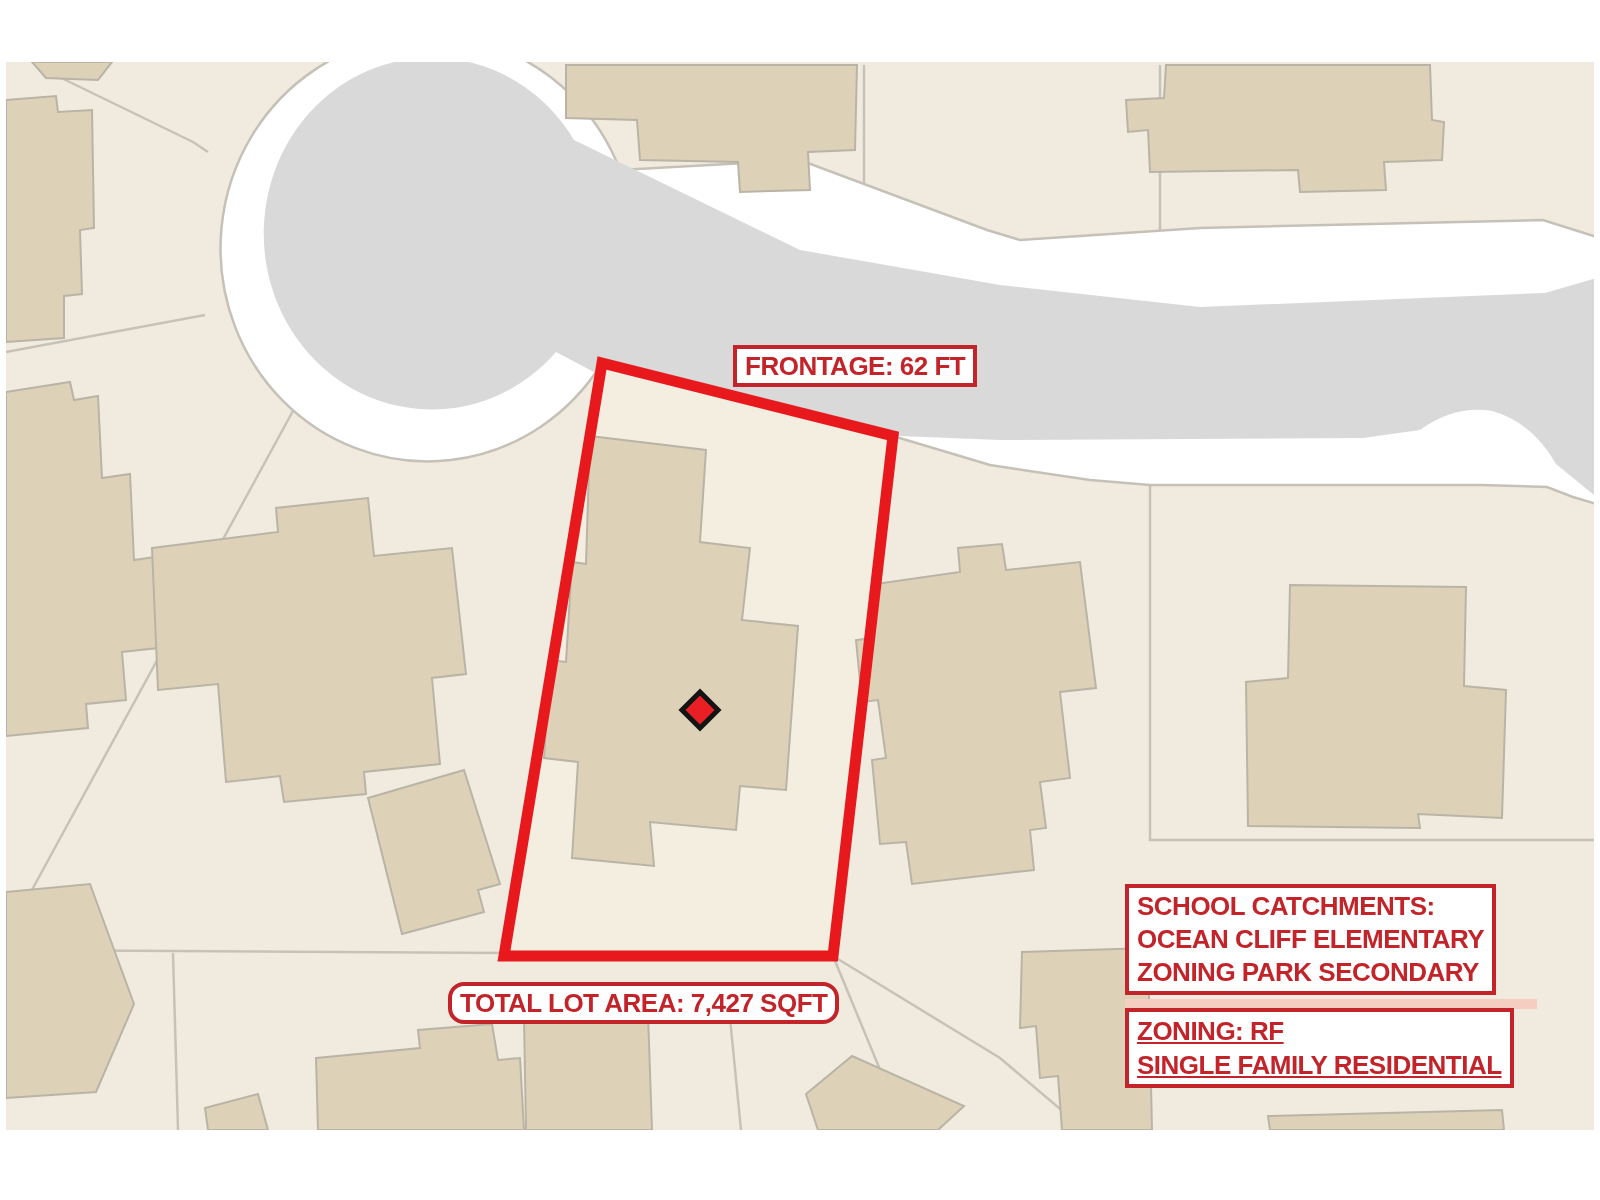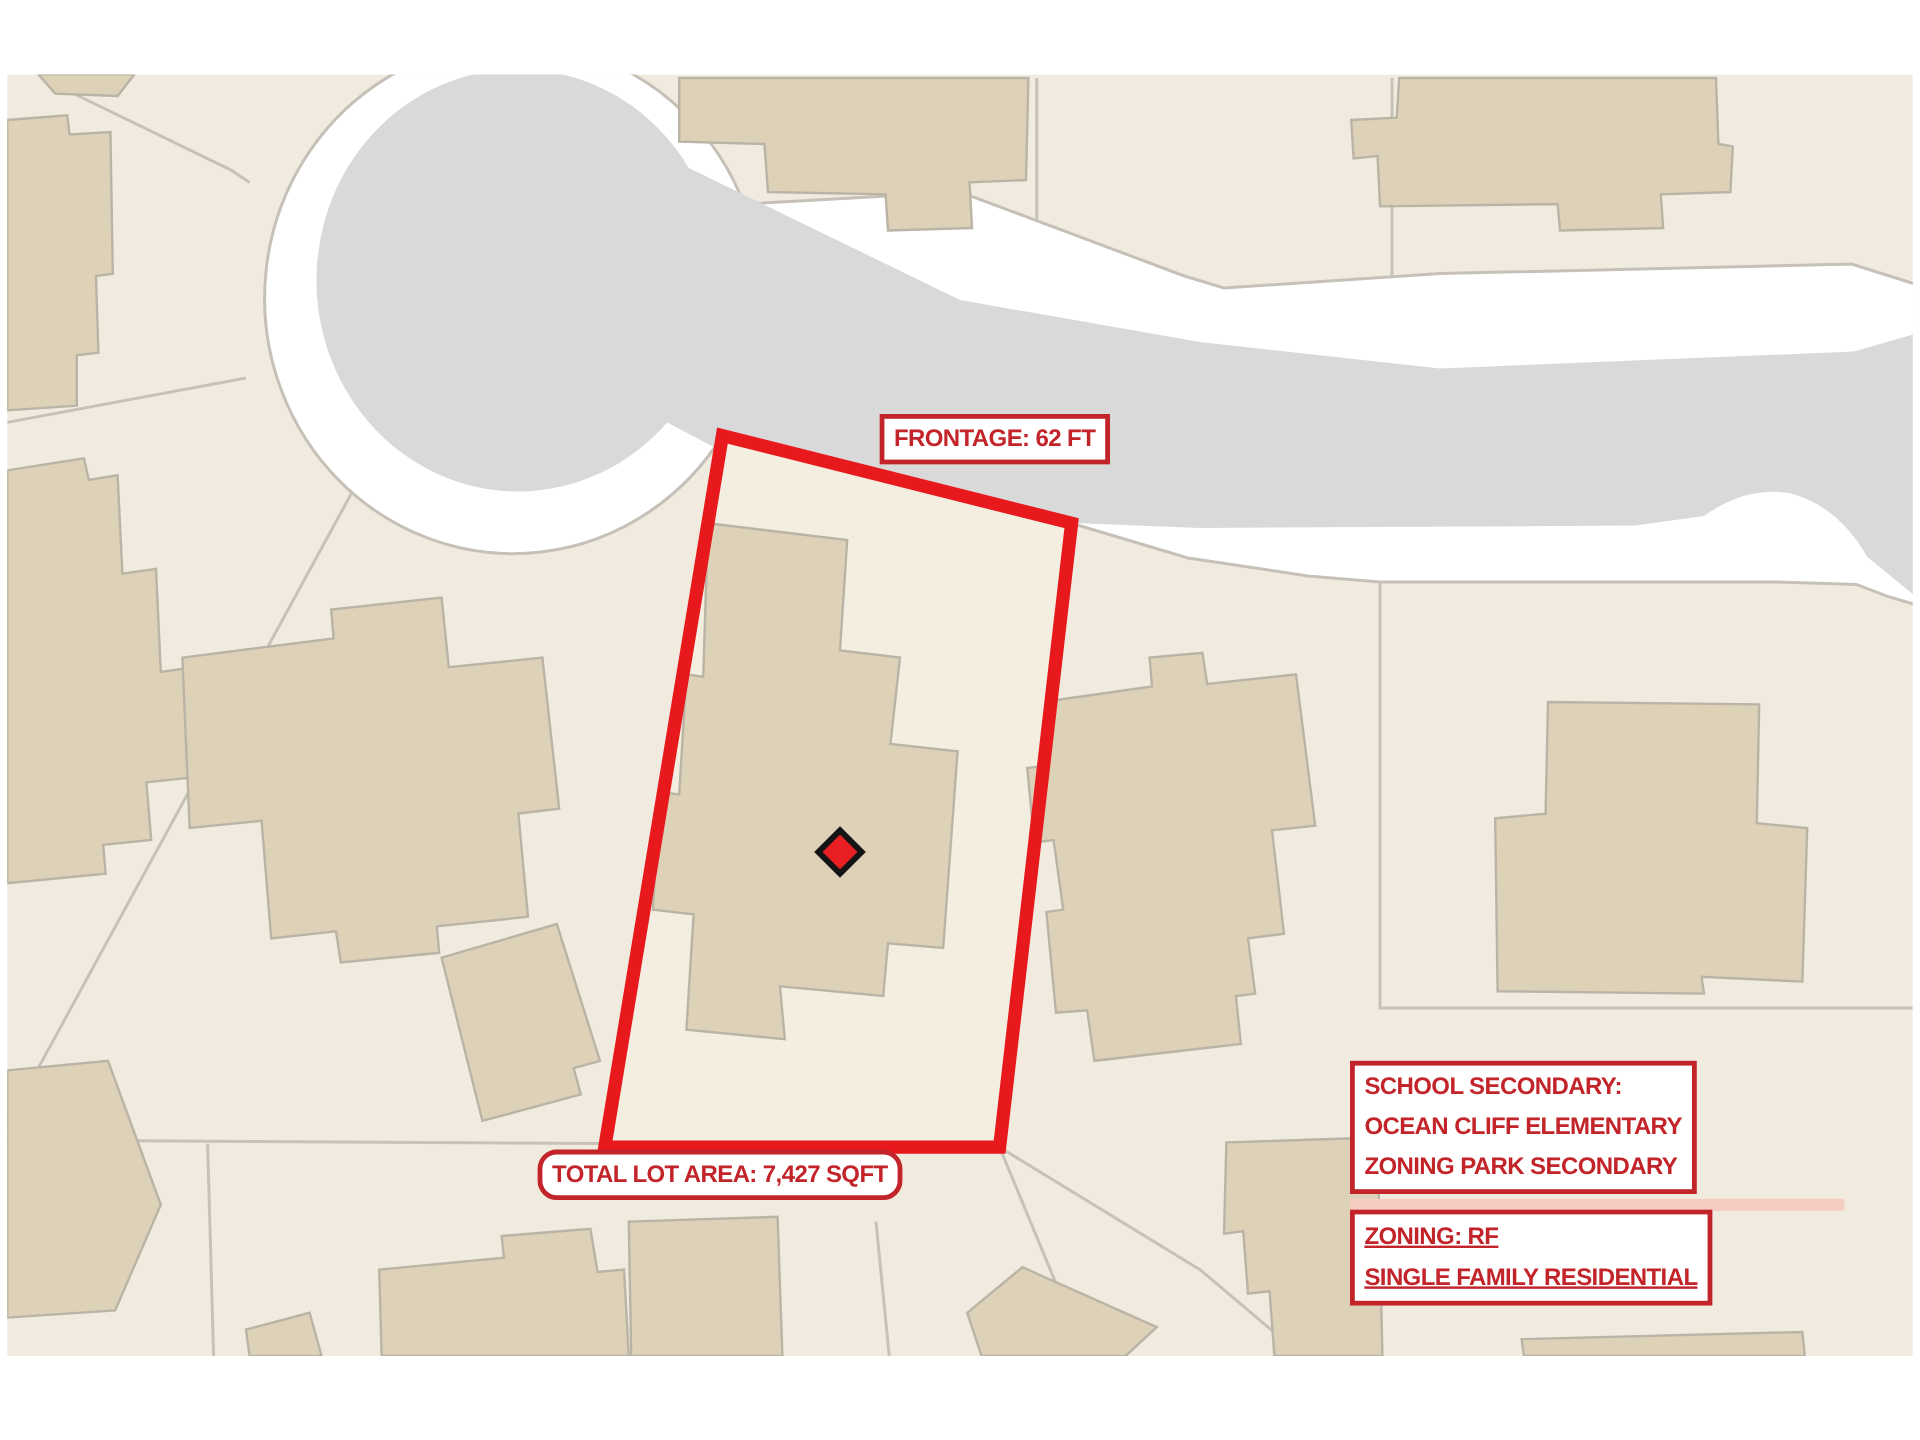--- a/index.html
+++ b/index.html
@@ -1,25 +1,25 @@
 <!DOCTYPE html>
 <html><head>
 <meta charset="utf-8">
 <style>
   html,body{margin:0;padding:0;background:#ffffff;}
   #stage{position:relative;width:1600px;height:1200px;background:#ffffff;overflow:hidden;
          font-family:"Liberation Sans", sans-serif;}
   #map-svg{position:absolute;left:0;top:0;}
   .map-label{position:absolute;background:#ffffff;border:4px solid #c2242a;color:#c2242a;
-             font-weight:bold;font-size:20px;line-height:30px;letter-spacing:-0.5px;
+             font-weight:bold;font-size:26px;line-height:30px;letter-spacing:-0.5px;
              padding:2px 8px;white-space:nowrap;box-sizing:border-box;}
   .map-label .line{white-space:nowrap;}
   #frontage-label{left:733px;top:345px;}
   #depth-label{left:905px;top:660px;}
-  #lot-area-label{left:448px;top:958px;border-radius:16px;}
+  #lot-area-label{left:448px;top:982px;border-radius:16px;}
   #school-label{left:1125px;top:884px;line-height:33px;}
   #zoning-label{left:1125px;top:1008px;line-height:34px;text-decoration:underline;}
   #label-divider{position:absolute;left:1125px;top:999px;width:412px;height:10px;
                  background:#f5cdc1;}
 </style>
 </head>
 <body>
 
 <div id="stage">
 
@@ -84,21 +84,21 @@
       <path d="M700,692 L718,710 L700,728 L682,710 Z" fill="#e82025" stroke="#141414" stroke-width="5" stroke-linejoin="miter"></path>
     </g>
   </svg>
 
   <div class="map-label" id="frontage-label">FRONTAGE: 62 FT</div>
 
 
   <div class="map-label" id="lot-area-label">TOTAL LOT AREA: 7,427 SQFT</div>
 
   <div class="map-label" id="school-label">
-    <div class="line">SCHOOL SECONDARY:</div>
+    <div class="line">SCHOOL CATCHMENTS:</div>
     <div class="line">OCEAN CLIFF ELEMENTARY</div>
     <div class="line">ZONING PARK SECONDARY</div>
   </div>
 
   <div id="label-divider"></div>
 
   <div class="map-label" id="zoning-label">
     <div class="line">ZONING: RF</div>
     <div class="line">SINGLE FAMILY RESIDENTIAL</div>
   </div>

